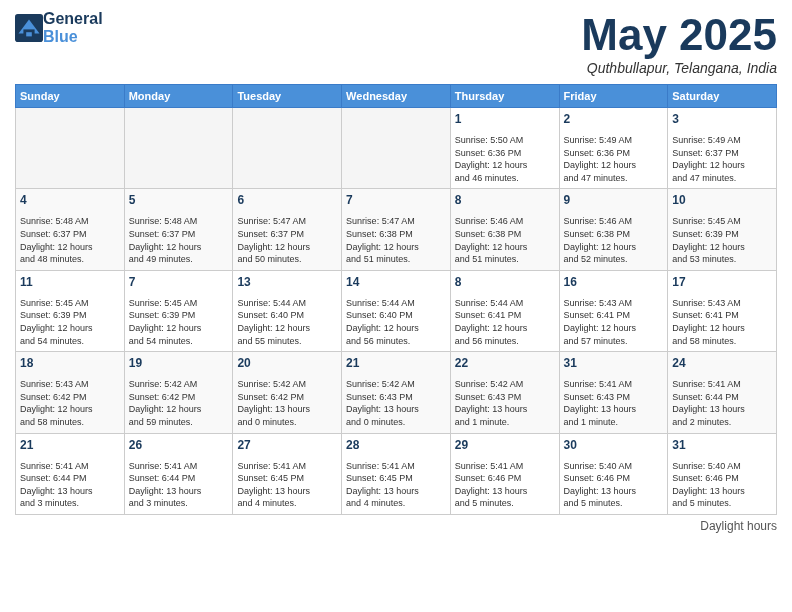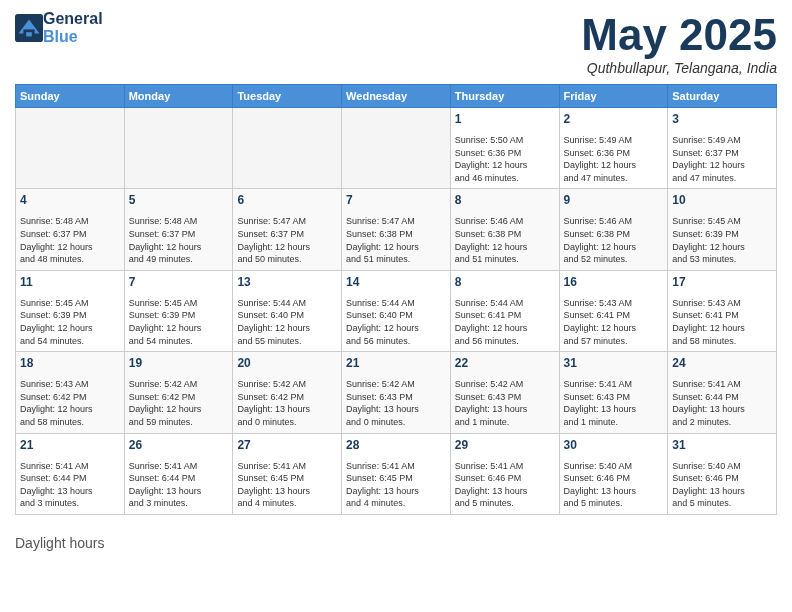--- a/index.html
+++ b/index.html
@@ -78,24 +78,24 @@
       display: block;
       margin-bottom: 2px;
     }
     .day-info {
       font-size: 9px;
       color: #333;
       line-height: 1.4;
       margin-top: 8px;
     }
     .footer-note {
-      text-align: left;
-      font-size: 14px;
+      text-align: right;
+      font-size: 12px;
       color: #555;
-      margin-top: 20px;
+      margin-top: 4px;
     }
   </style>
 </head>
 <body>
 
 <div class="page">
   <div class="header">
     <div class="logo">
       <svg class="logo-icon" viewBox="0 0 40 40">
         <rect x="0" y="0" width="40" height="40" rx="4" fill="#1a3a5c"></rect>

